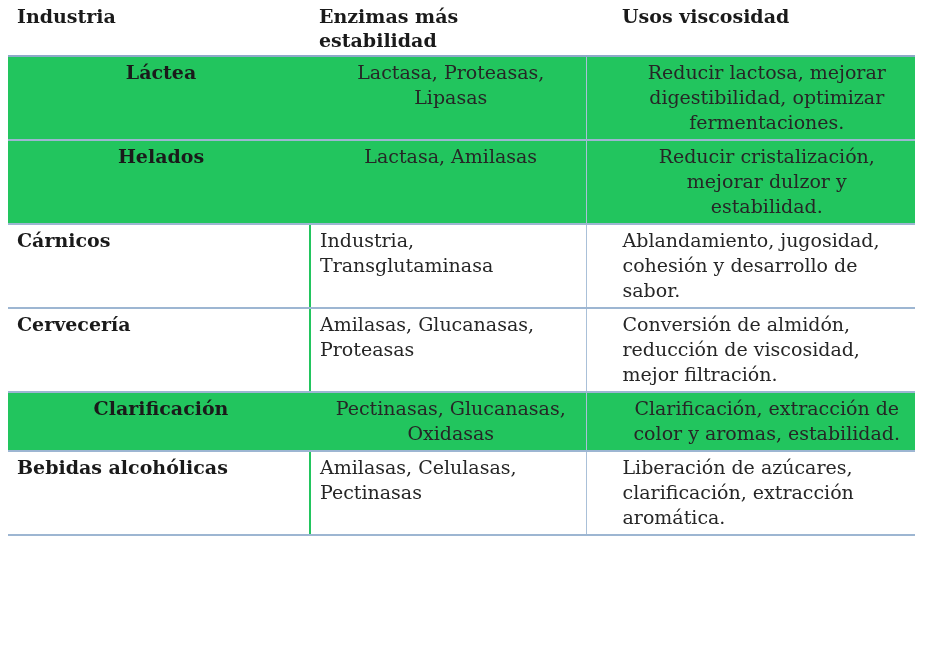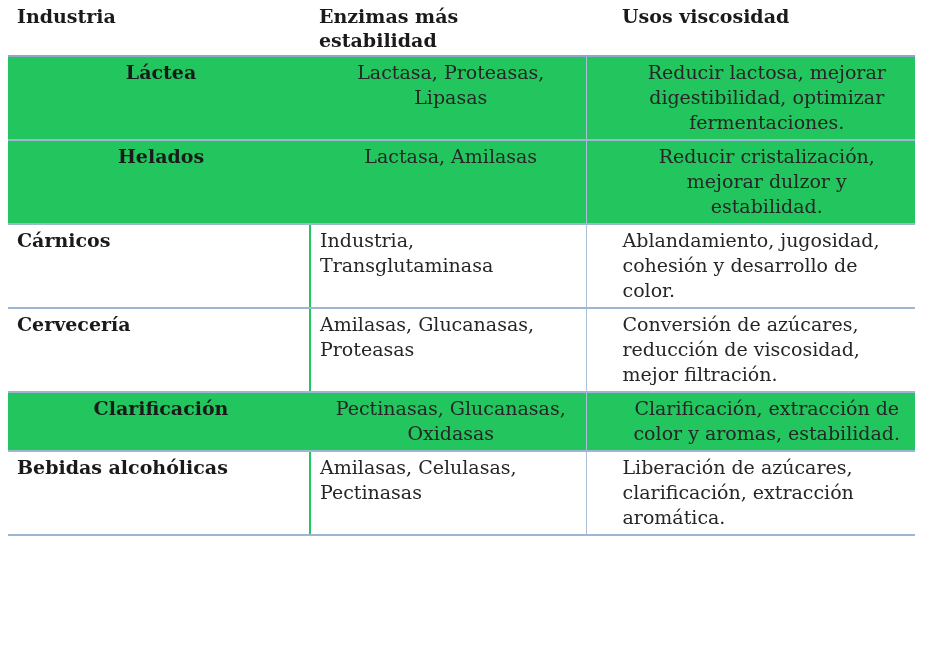--- a/index.html
+++ b/index.html
@@ -91,27 +91,27 @@
           <td class="cell-usos">Reducir cristalización,
 mejorar dulzor y
 estabilidad.</td>
         </tr>
         <tr>
           <td class="cell-industria">Cárnicos</td>
           <td class="cell-enzimas">Industria,
 Transglutaminasa</td>
           <td class="cell-usos">Ablandamiento, jugosidad,
 cohesión y desarrollo de
-color.</td>
+sabor.</td>
         </tr>
         <tr>
           <td class="cell-industria">Cervecería</td>
           <td class="cell-enzimas">Amilasas, Glucanasas,
 Proteasas</td>
-          <td class="cell-usos">Conversión de azúcares,
+          <td class="cell-usos">Conversión de almidón,
 reducción de viscosidad,
 mejor filtración.</td>
         </tr>
         <tr class="shaded">
           <td class="cell-industria">Clarificación</td>
           <td class="cell-enzimas">Pectinasas, Glucanasas,
 Oxidasas</td>
           <td class="cell-usos">Clarificación, extracción de
 color y aromas, estabilidad.</td>
         </tr>

